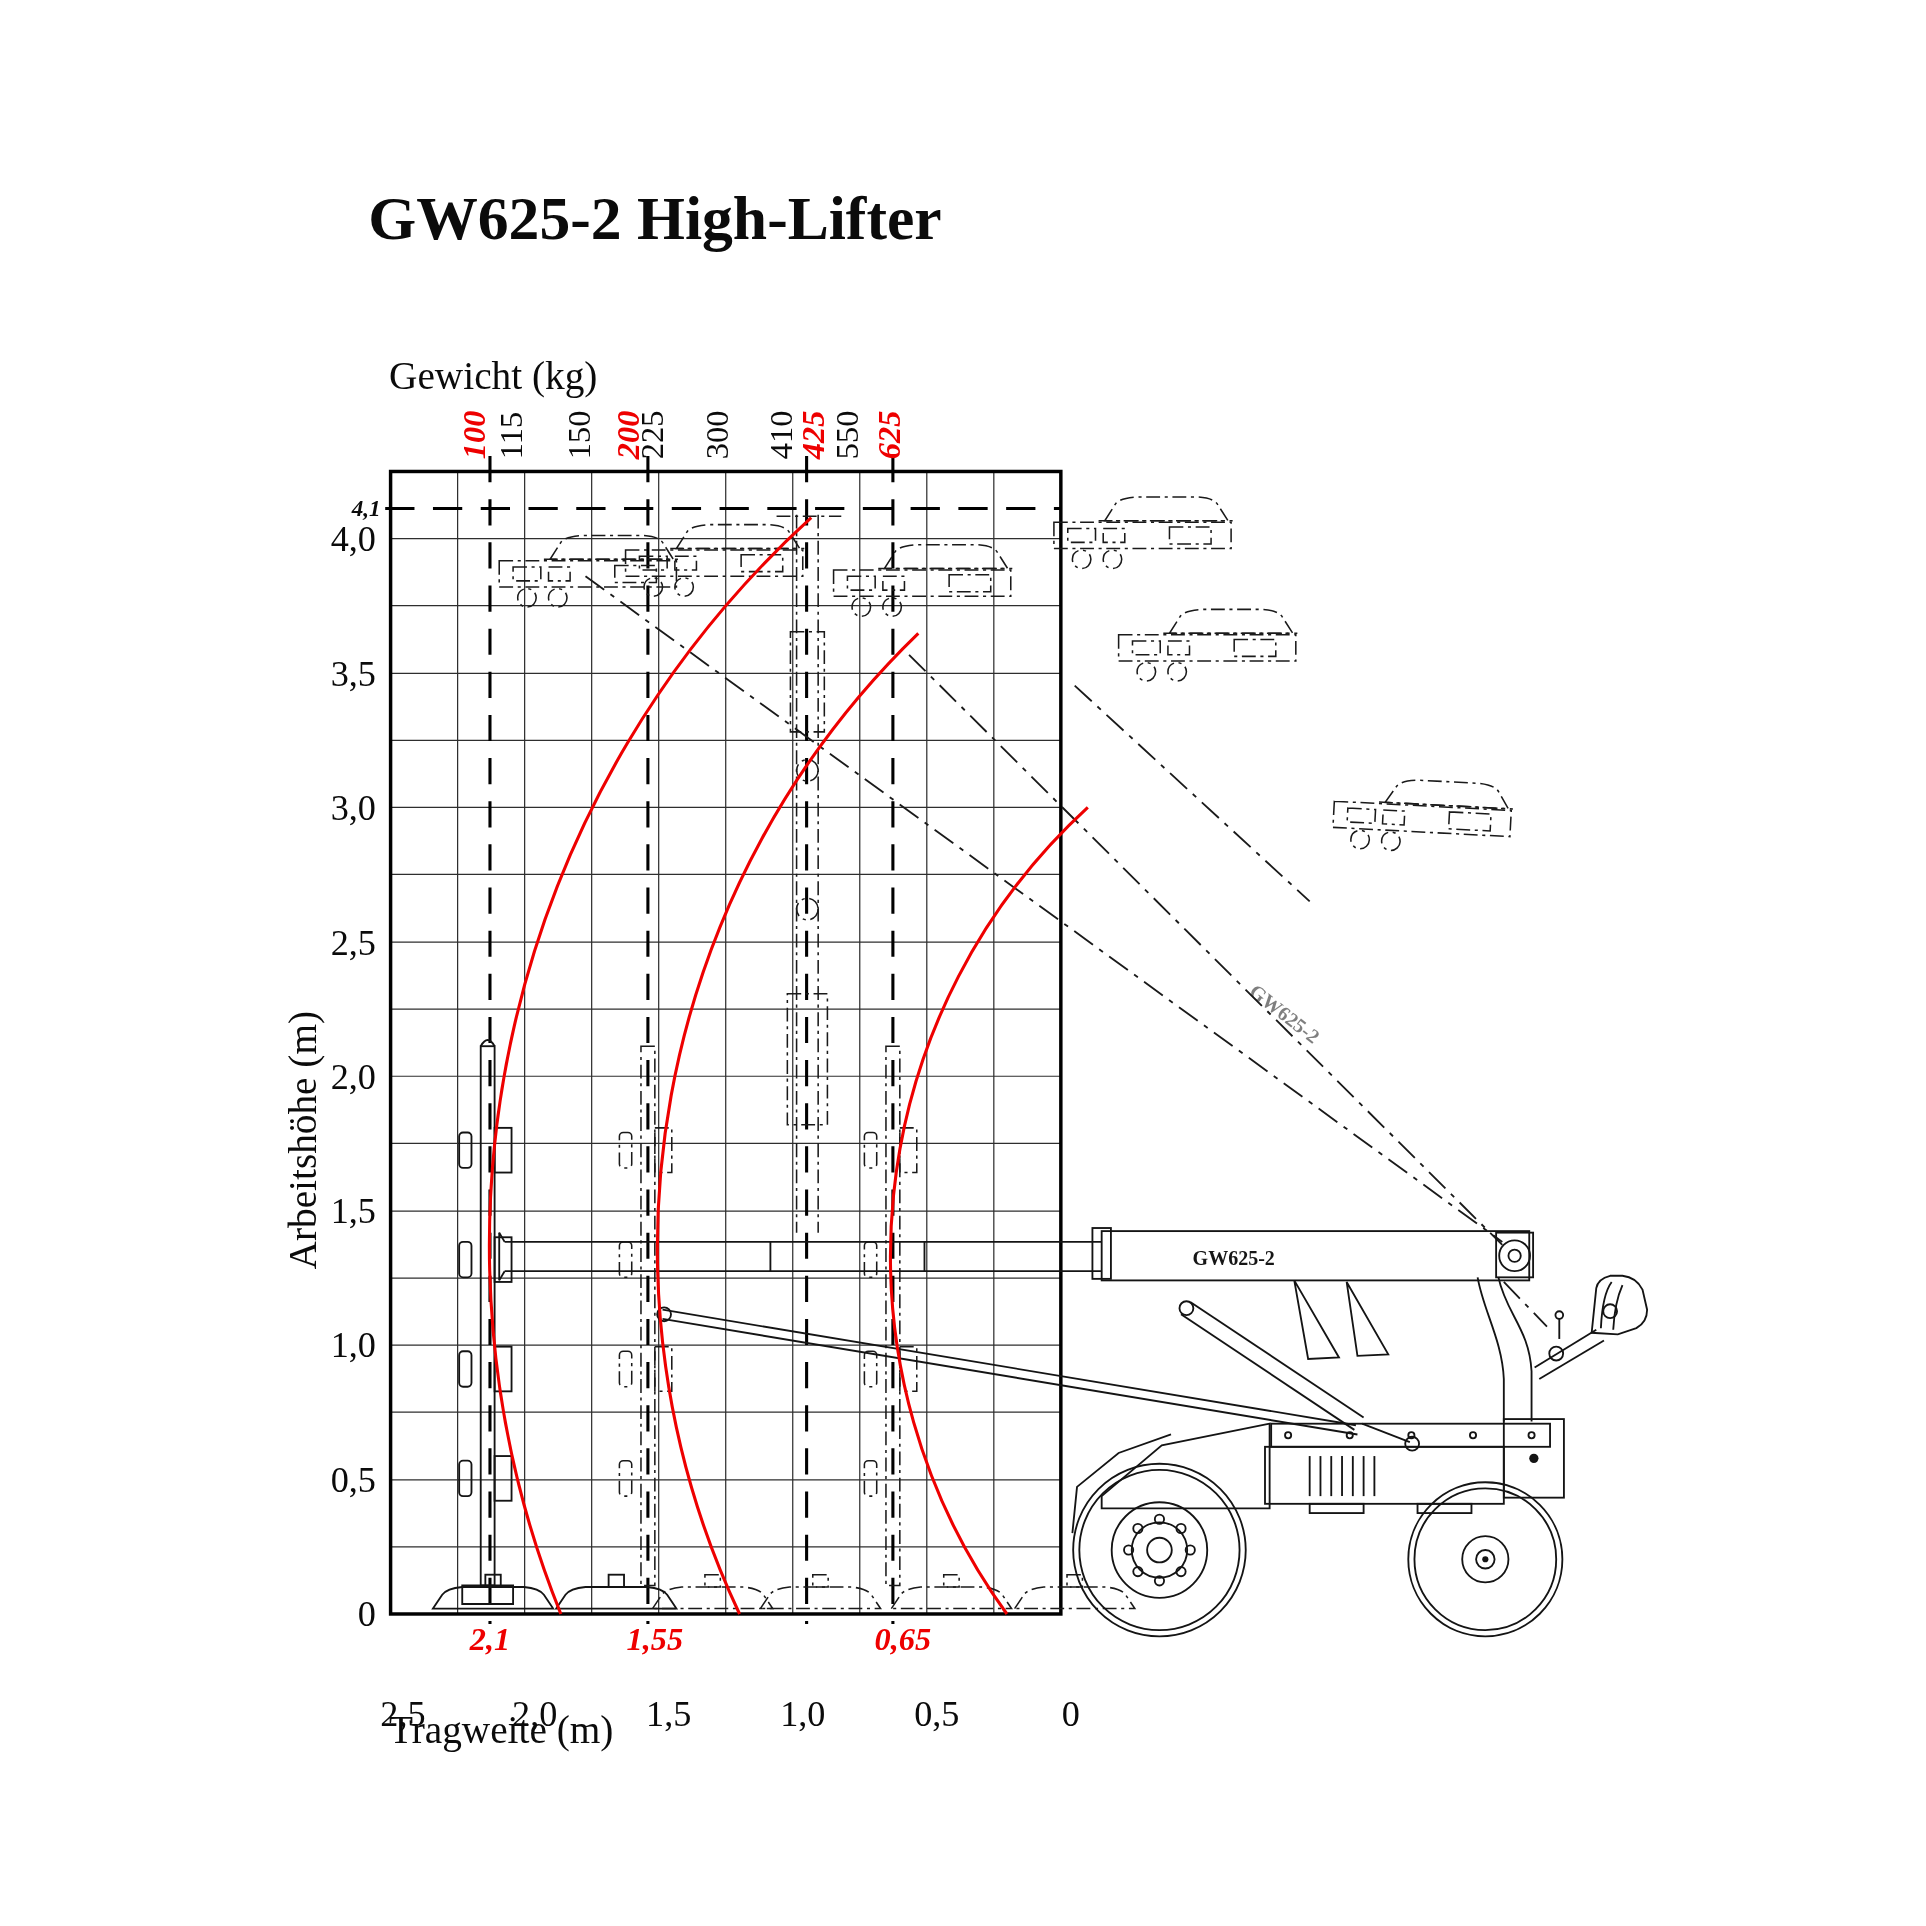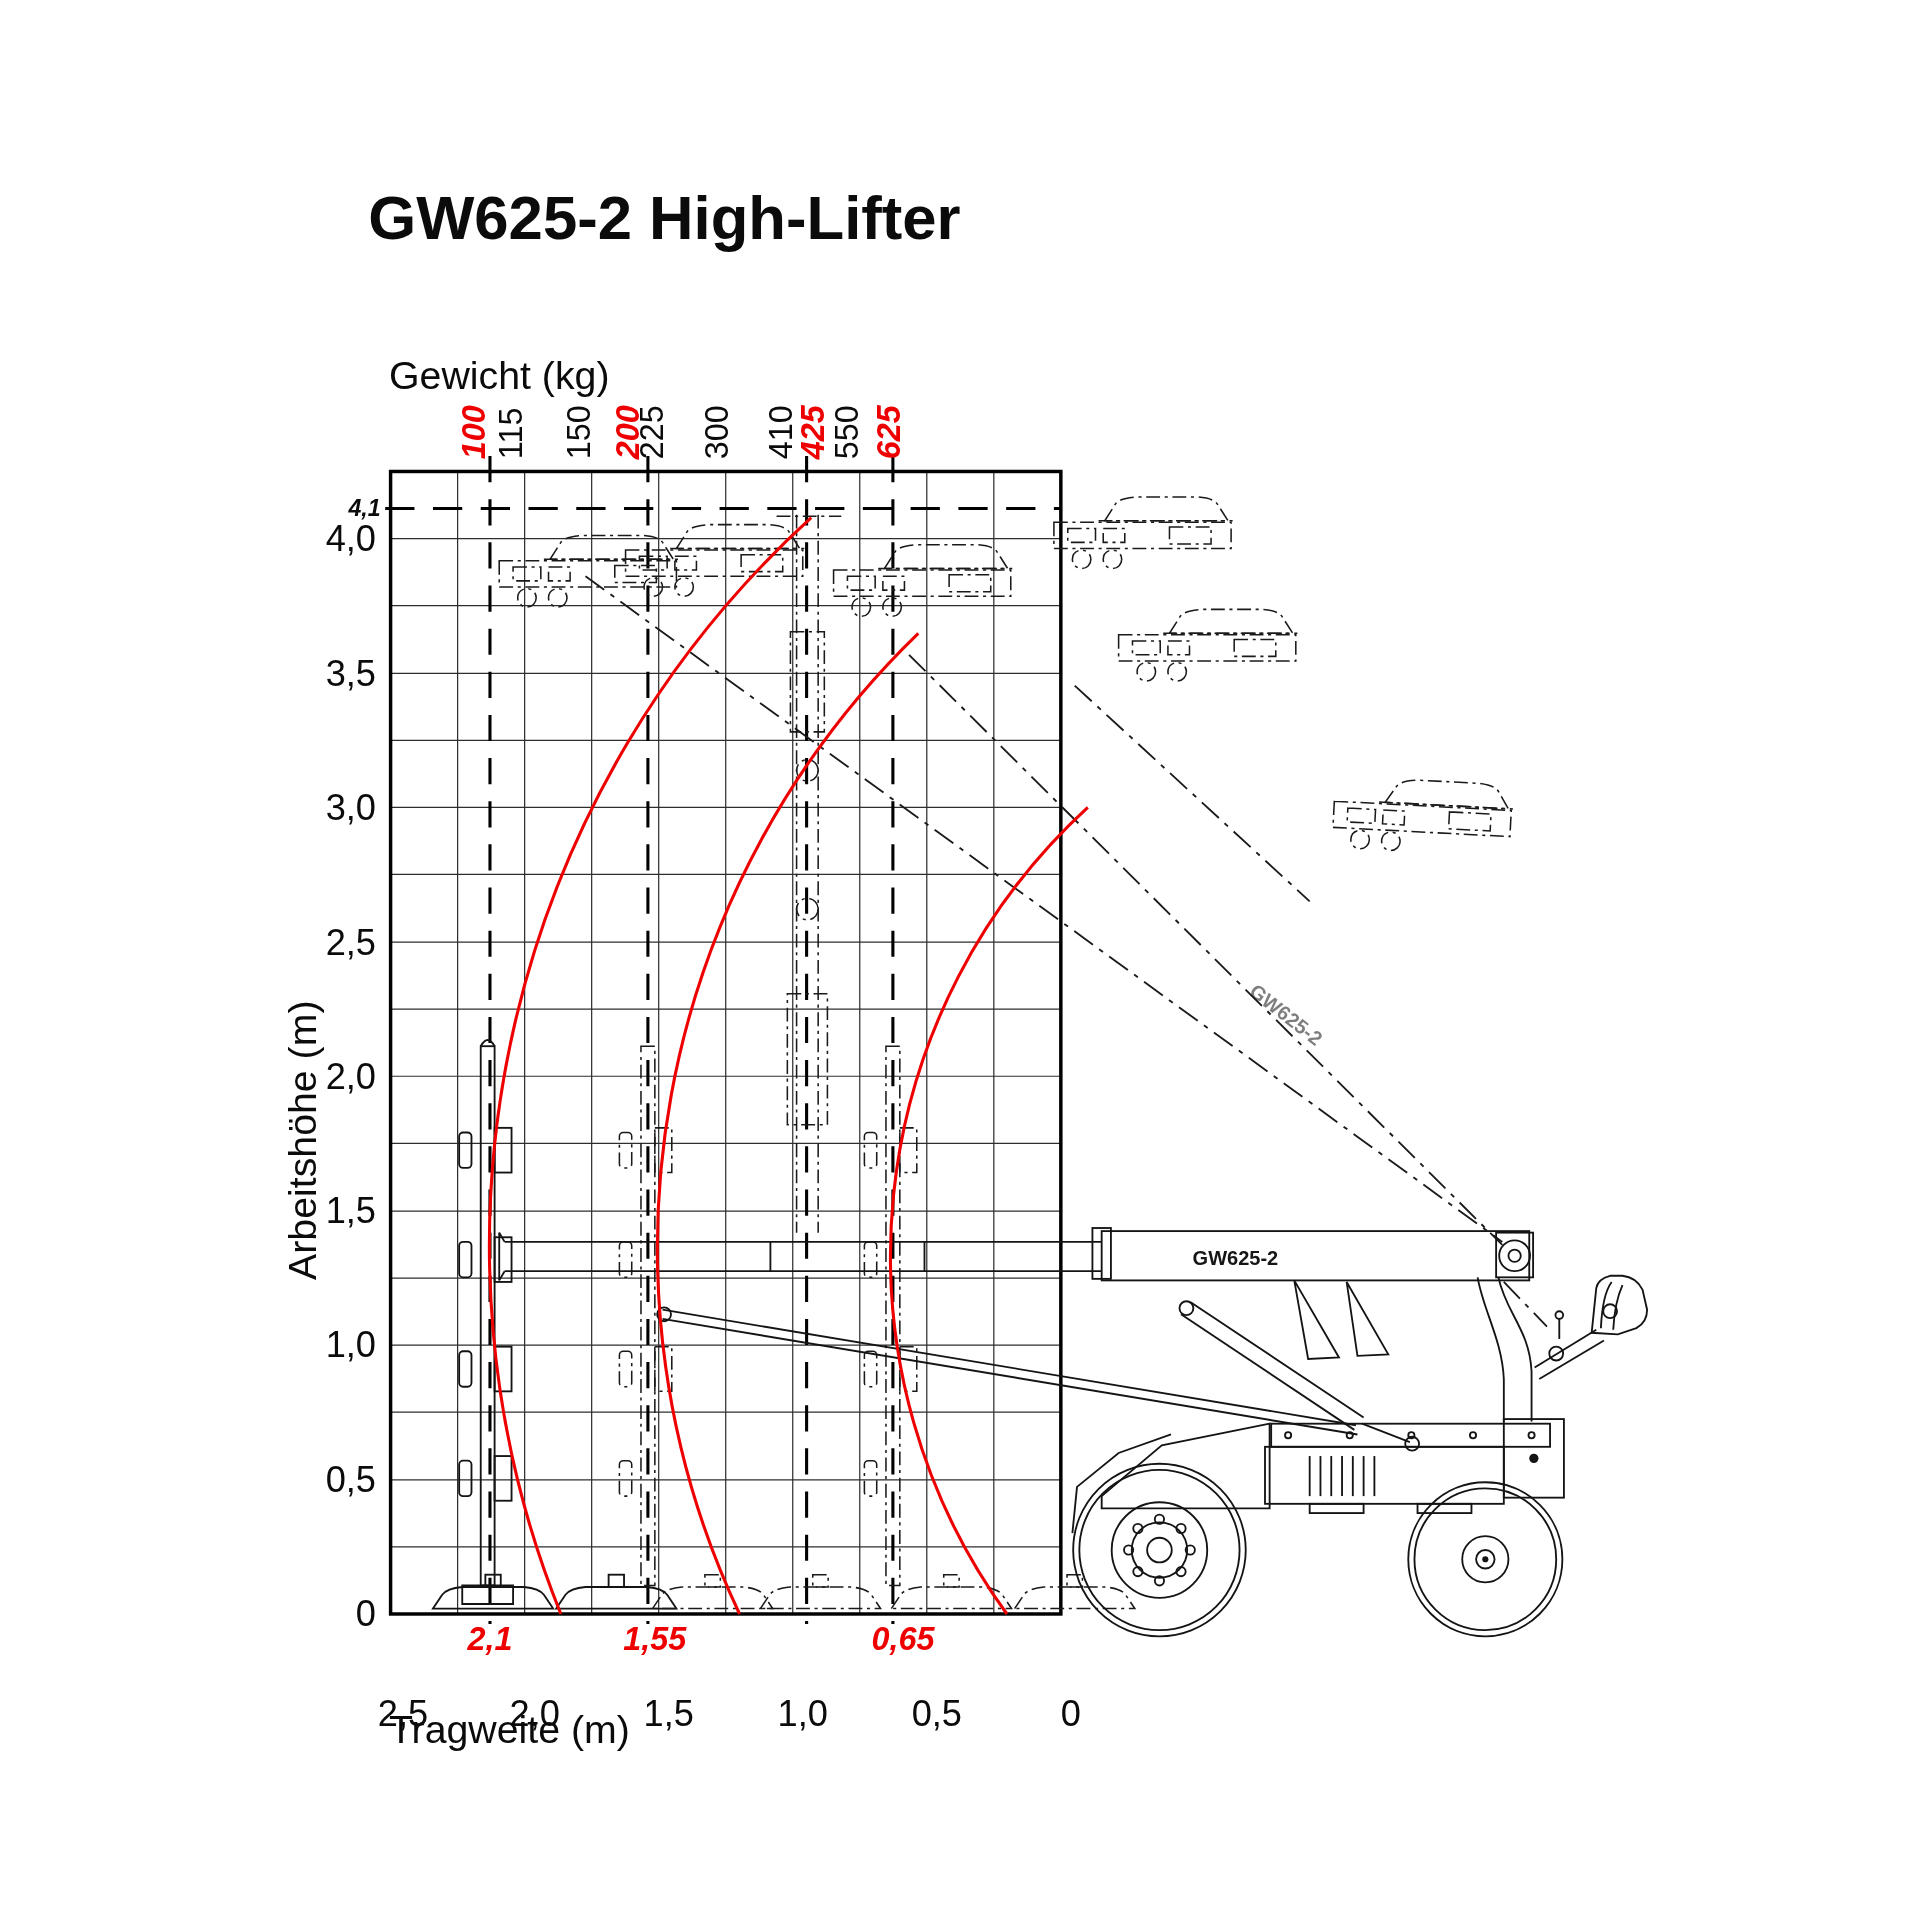--- a/index.html
+++ b/index.html
@@ -1,17 +1,17 @@
 <!DOCTYPE html>
 <html style="font-size:12.3px"><head>
 <meta charset="utf-8">
 <style>
   html,body{margin:0;padding:0;background:#ffffff;}
   #stage{position:relative;width:1926px;height:1926px;background:#fff;overflow:hidden;
-         font-family:Liberation Sans, sans-serif;}
+         font-family:Liberation Serif, serif;}
   svg{position:absolute;left:0;top:0;}
   text{fill:#0b0b0b;}
   .t-title{font-size:80px;font-weight:bold;}
   .t-axis{font-size:51px;}
   .t-tick{font-size:47px;}
   .t-toptick{font-size:42px;}
   .t-red{fill:#ee0000;font-weight:bold;font-style:italic;}
   .t-redbig{font-size:42px;}
   .t-max{font-size:30px;font-weight:bold;font-style:italic;}
   .t-model{font-size:26px;font-weight:bold;fill:#161616;}

